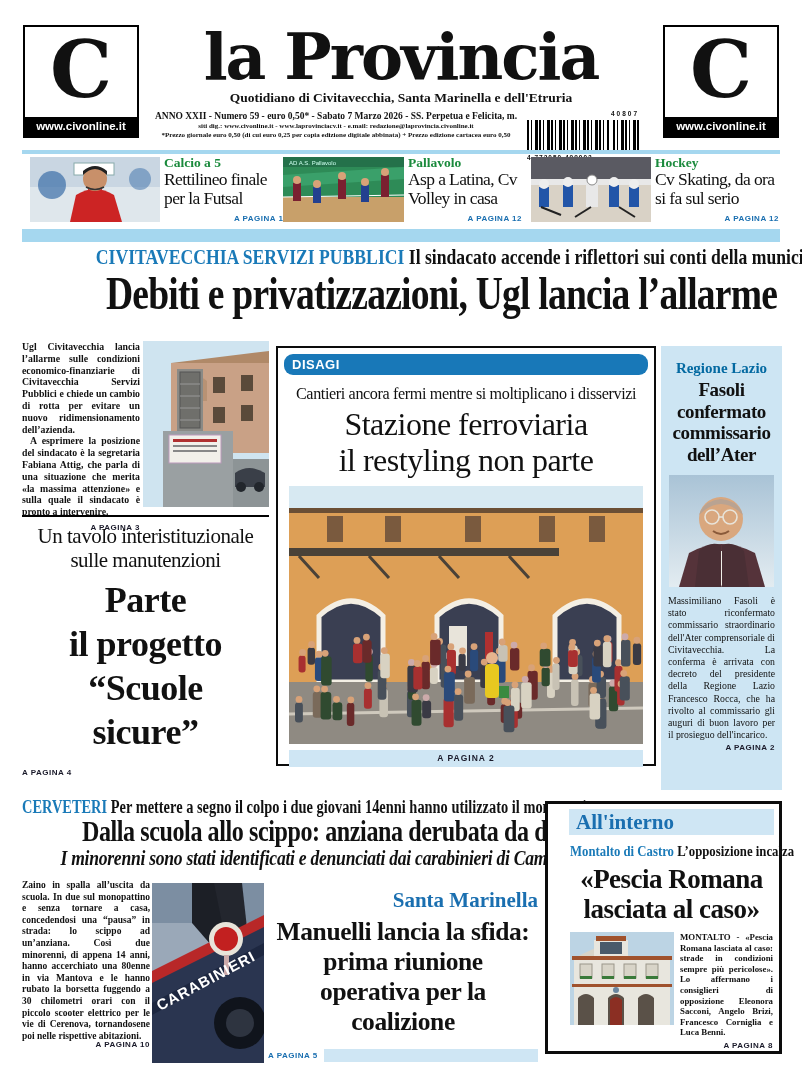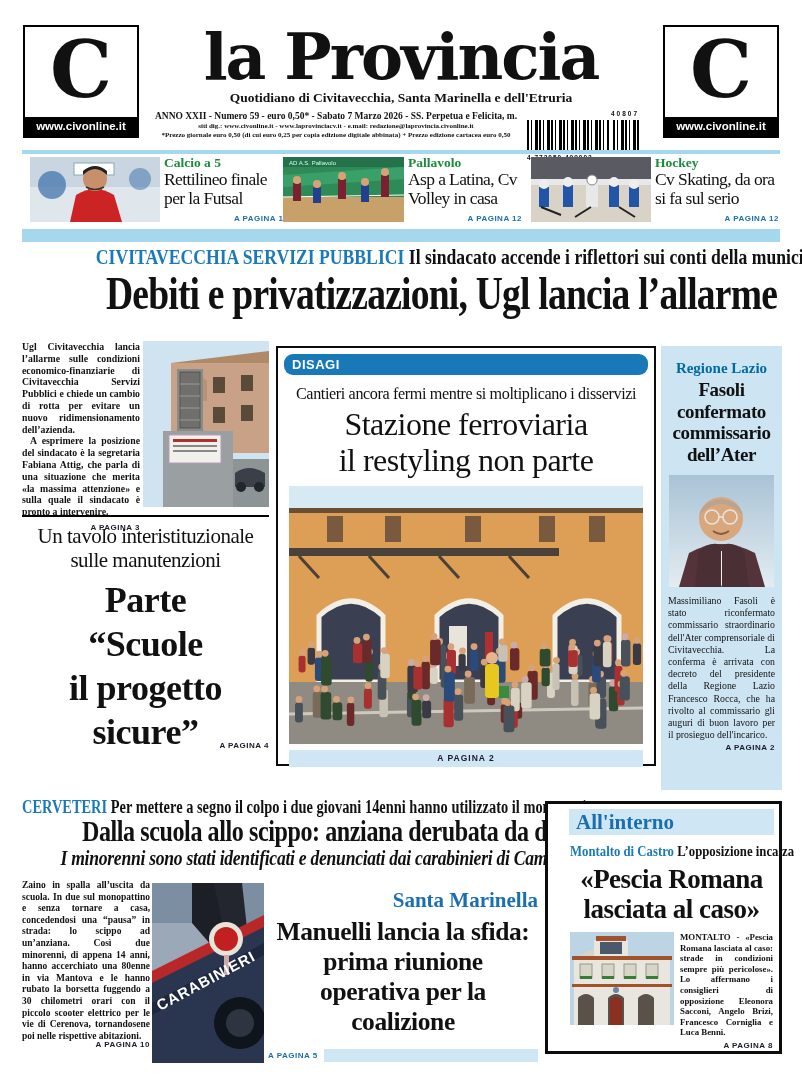--- a/index.html
+++ b/index.html
@@ -234,25 +234,25 @@
     <path d="M92 132 Q106 122 122 132 L122 146 L92 146 Z" fill="#3a3f48"></path>
     <circle cx="98" cy="146" r="5" fill="#22262c"></circle>
       <circle cx="116" cy="146" r="5" fill="#22262c"></circle>
   </svg>
 
   <div class="abs divider" style="left:22px;top:515px;width:247px;"></div>
 
   <div class="abs tavolo" style="left:22px;top:524px;width:247px;">Un tavolo interistituzionale sulle manutenzioni</div>
   <div class="abs scuole" style="left:22px;top:578px;width:247px;">
     <div>Parte</div>
+    <div>il progetto</div>
     <div>“Scuole</div>
-    <div>il progetto</div>
     <div>sicure”</div>
   </div>
-  <div class="abs pageref dark" style="left:22px;top:741px;width:247px;text-align:right;">A PAGINA 4</div>
+  <div class="abs pageref dark" style="left:22px;top:768px;width:247px;text-align:left;">A PAGINA 4</div>
 
   <div class="abs disagi-box" style="left:276px;top:346px;width:380px;height:420px;">
     <div class="disagi-bar" style="margin:6px 6px 0 6px;border-radius:9px;">DISAGI</div>
     <div style="text-align:center;margin-top:9px;">
       <span class="fit disagi-kicker" style="transform:scaleX(0.95);">Cantieri ancora fermi mentre si moltiplicano i disservizi</span>
     </div>
     <div class="disagi-head" style="margin-top:2px;">
       <div>Stazione ferroviaria</div>
       <div>il restyling non parte</div>
     </div>

